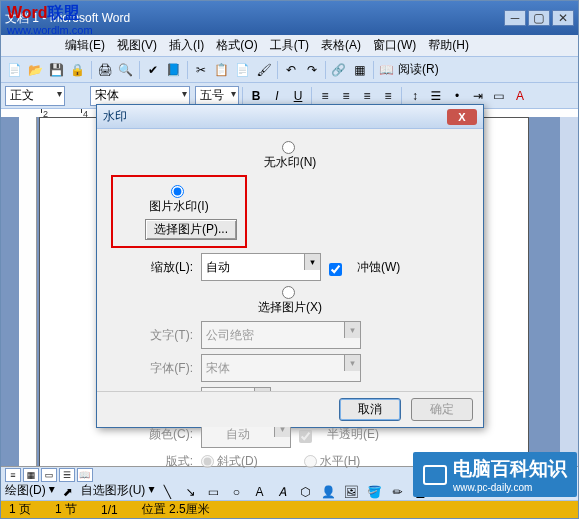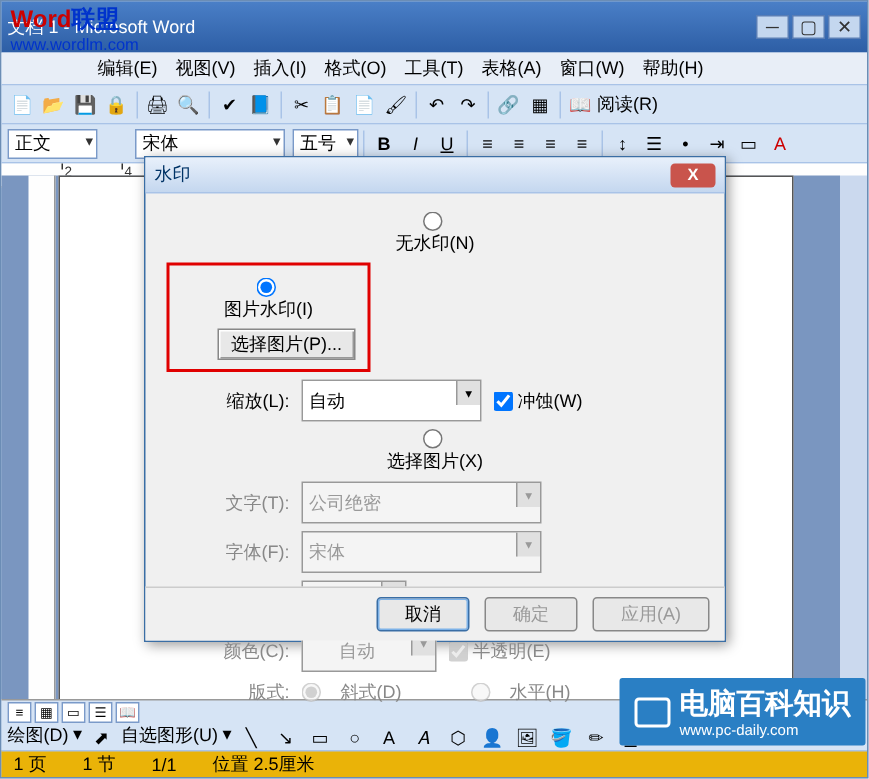--- a/index.html
+++ b/index.html
@@ -46,23 +46,23 @@
 .dlg-body { padding: 10px 14px; }
 .radio-row { display: flex; align-items: center; margin: 2px 0; flex-direction: column; }
 .radio-row input { margin-right: 4px; }
 .redbox { border: 2px solid #e00000; padding: 6px 8px; display: inline-block; margin-top: 2px; }
 .btn3d { border: 1px solid #888; background: #e8e8e8; padding: 1px 8px; box-shadow: inset 1px 1px #fff, inset -1px -1px #999; display: inline-block; }
 .field-row { display: flex; align-items: center; margin: 5px 0 5px 30px; gap: 8px; }
 .field-label { width: 52px; text-align: right; }
 .combo { border: 1px solid #999; background: #fff; width: 120px; height: 28px; position: relative; padding: 0 4px; display: inline-flex; align-items: center; }
 .combo .arr { position: absolute; right: 0; top: 0; width: 16px; height: 16px; background: #e0e0e0; border-left: 1px solid #999; display: inline-flex; align-items: center; justify-content: center; font-size: 9px; }
 .combo.disabled { color: #999; background: #f4f4f4; }
-.check { display: flex; align-items: center; gap: 3px; }
+.check { display: flex; align-items: flex-end; gap: 15px; }
 .check.disabled { color: #888; }
-.radio-inline { display: flex; align-items: center; gap: 13px; }
+.radio-inline { display: flex; align-items: center; gap: 3px; }
 .radio-inline.disabled { color: #888; }
 .dlg-footer { position: absolute; bottom: 0; left: 0; right: 0; border-top: 1px solid #ccc; padding: 6px 10px; display: flex; justify-content: flex-end; gap: 10px; background: #f0f0f0; }
 .dlg-btn { border: 1px solid #888; background: #e8e8e8; padding: 2px 18px; border-radius: 3px; }
 .dlg-btn.disabled { color: #9a9a9a; }
 .dlg-btn.default { border: 1px solid #3a6ea5; box-shadow: 0 0 0 1px #7db2e8 inset; }
 
 .bottom-banner { position: absolute; bottom: 22px; right: 2px; background: #2a7fc4; color: #fff; padding: 4px 10px; display: flex; align-items: center; gap: 6px; z-index: 200; border-radius: 2px; }
 .bottom-banner .mon { width: 24px; height: 20px; border: 2px solid #fff; border-radius: 3px; }
 .bottom-banner .big { font-size: 19px; font-weight: bold; }
 .bottom-banner .small { font-size: 10px; display: block; }
@@ -277,21 +277,20 @@
       <span style="width:30px;"></span>
       <label class="radio-inline disabled">
           <input type="radio" disabled="" style="">
           <span>水平(H)</span>
         </label>
     </div>
   </div>
   <div class="dlg-footer">
     <span class="dlg-btn default"><span>取消</span></span>
     <span class="dlg-btn disabled"><span>确定</span></span>
-    <span class="dlg-btn disabled"><span>应用(A)</span></span>
   </div>
 </div>
 
 <div class="bottom-banner">
   <span class="mon"></span>
   <span>
     <span class="big">电脑百科知识</span>
     <span class="small">www.pc-daily.com</span>
   </span>
 </div>

